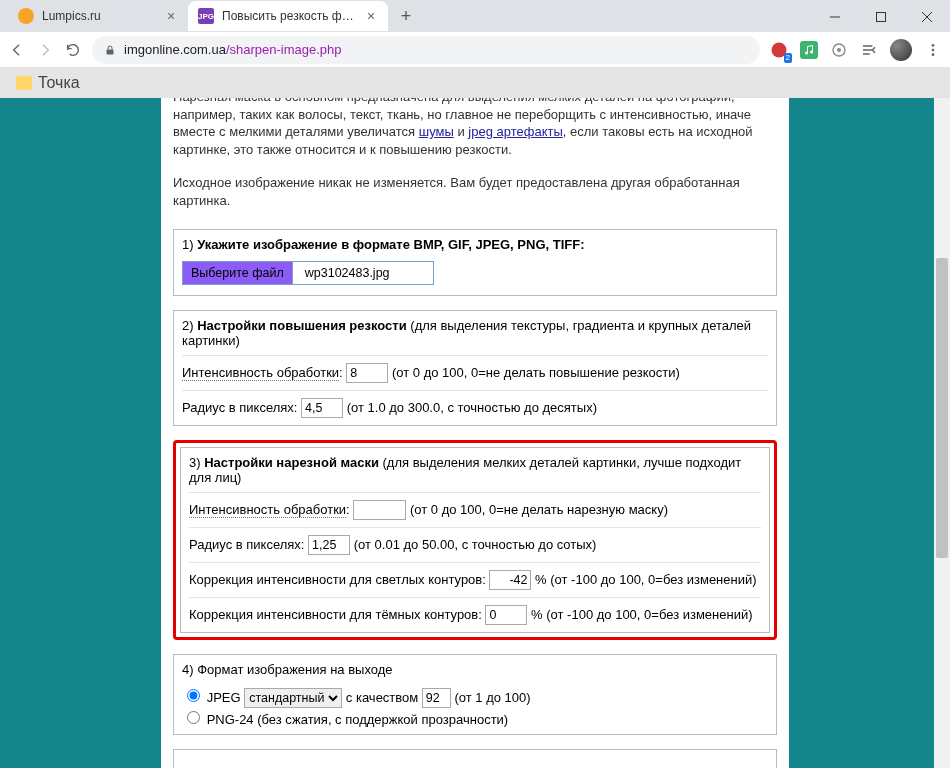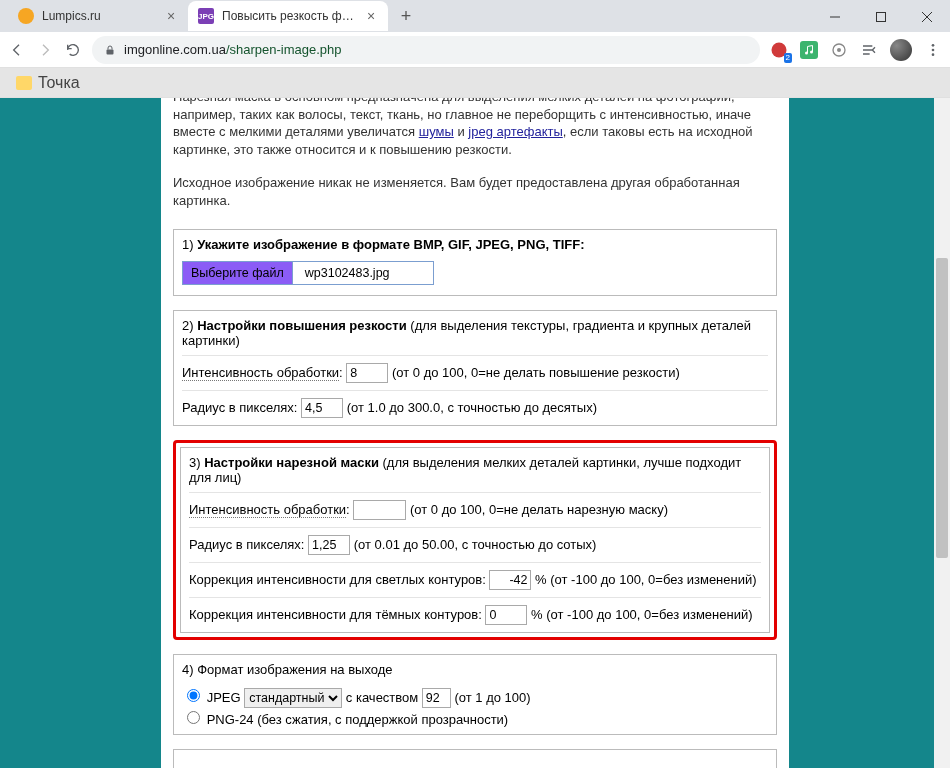--- a/index.html
+++ b/index.html
@@ -14,21 +14,21 @@
 .newtab { width: 28px; height: 28px; display: flex; align-items: center; justify-content: center; color: #555; font-size: 18px; margin-left: 4px; }
 .win-controls { margin-left: auto; display: flex; height: 30px; }
 .win-btn { width: 46px; display: flex; align-items: center; justify-content: center; color: #333; }
 .win-btn svg { width: 10px; height: 10px; }
 .addrbar { height: 36px; background: #fff; display: flex; align-items: center; padding: 0 8px; gap: 10px; border-bottom: 1px solid #e0e0e0; }
 .nav-icon { width: 18px; height: 18px; color: #5f6368; display: flex; align-items: center; justify-content: center; }
 .nav-icon.disabled { color: #bbb; }
 .omnibox { flex: 1; height: 28px; background: #f1f3f4; border-radius: 14px; display: flex; align-items: center; padding: 0 12px; font-size: 13px; color: #333; }
 .omnibox .lock { width: 12px; height: 12px; margin-right: 8px; color: #5f6368; }
 .omnibox .host { color: #202124; }
-.omnibox .path { color: #14532d; }
+.omnibox .path { color: #a21caf; }
 .ext-icons { display: flex; align-items: center; gap: 12px; }
 .ext-icons .ic { width: 18px; height: 18px; display: flex; align-items: center; justify-content: center; position: relative; }
 .badge { position: absolute; bottom: -4px; right: -4px; background: #1a73e8; color: #fff; font-size: 8px; border-radius: 2px; padding: 0 2px; line-height: 10px; }
 .avatar { width: 22px; height: 22px; border-radius: 50%; background: radial-gradient(circle at 30% 30%, #888, #333); }
 .bookmarks { height: 30px; background: #e5e5e5; display: flex; align-items: center; padding: 0 16px; font-size: 16px; color: #444; border-bottom: 1px solid #e0e0e0; gap: 6px; }
 .bm-folder { width: 16px; height: 14px; background: #ffd768; border-radius: 2px; }
 .viewport { height: calc(768px - 32px - 36px - 30px); background: #14868b; display: flex; justify-content: center; overflow: hidden; position: relative; }
 .page { width: 628px; background: #fff; padding: 0 12px 20px 12px; font-family: Arial, sans-serif; font-size: 13px; color: #000; }
 .intro { padding: 4px 0 6px 0; line-height: 1.35; color: #333; }
 .intro a { color: #22229c; }

